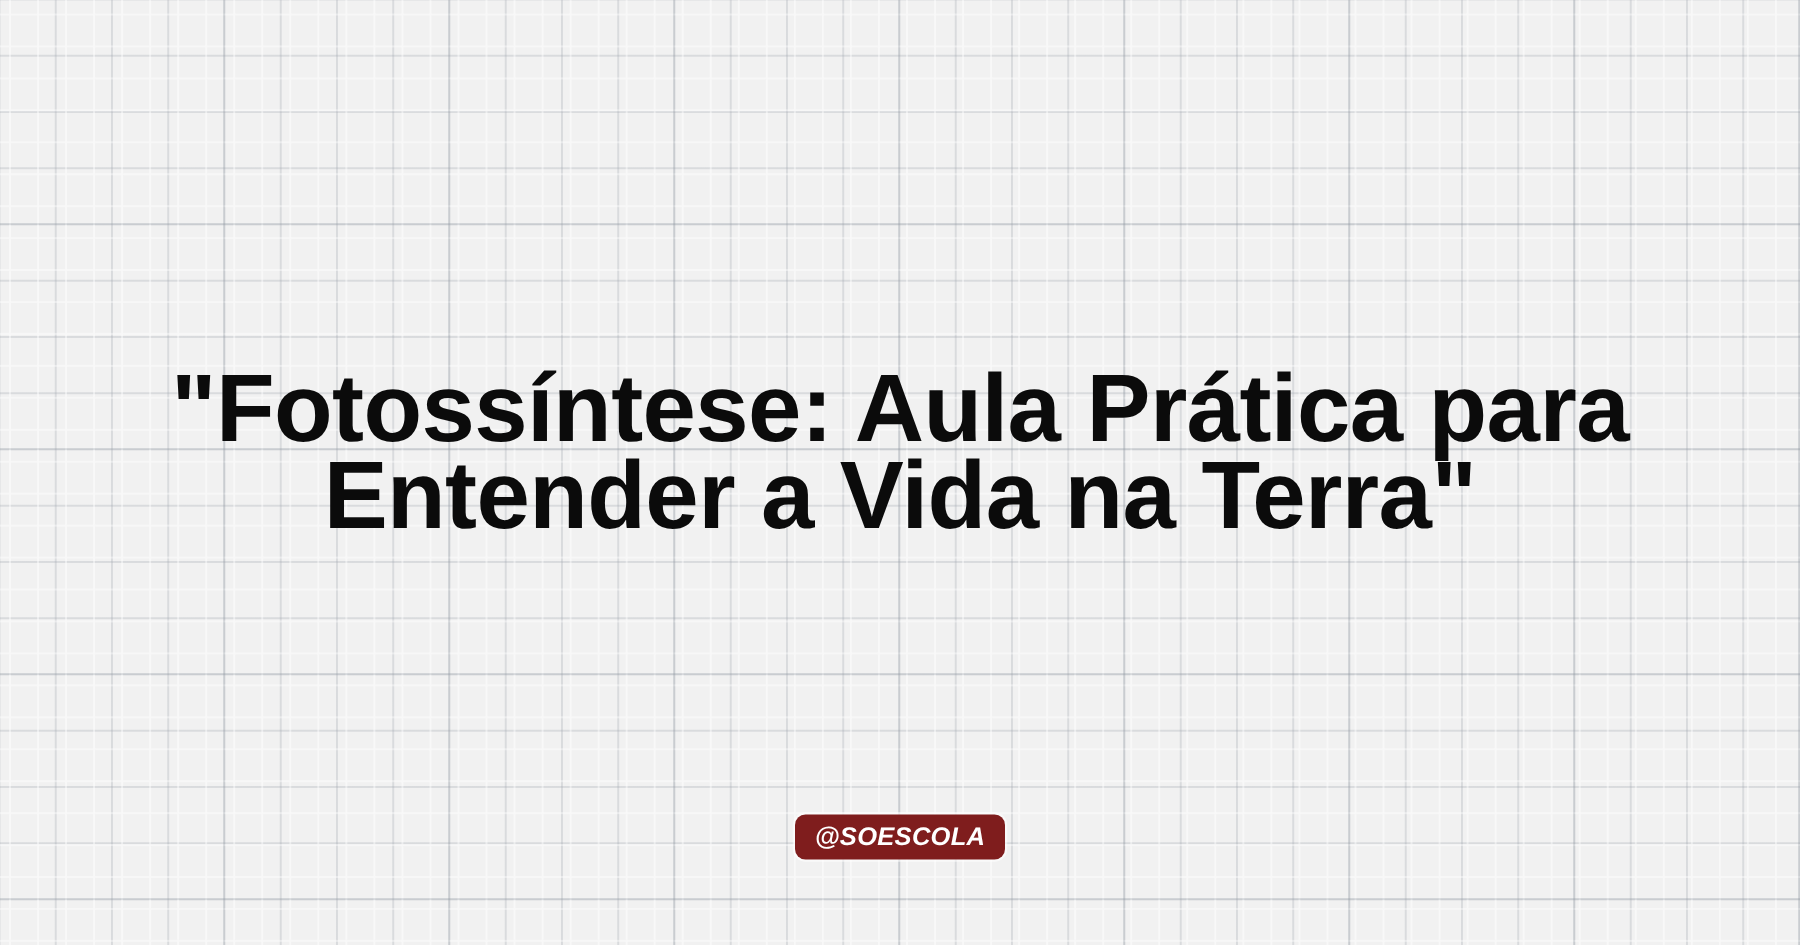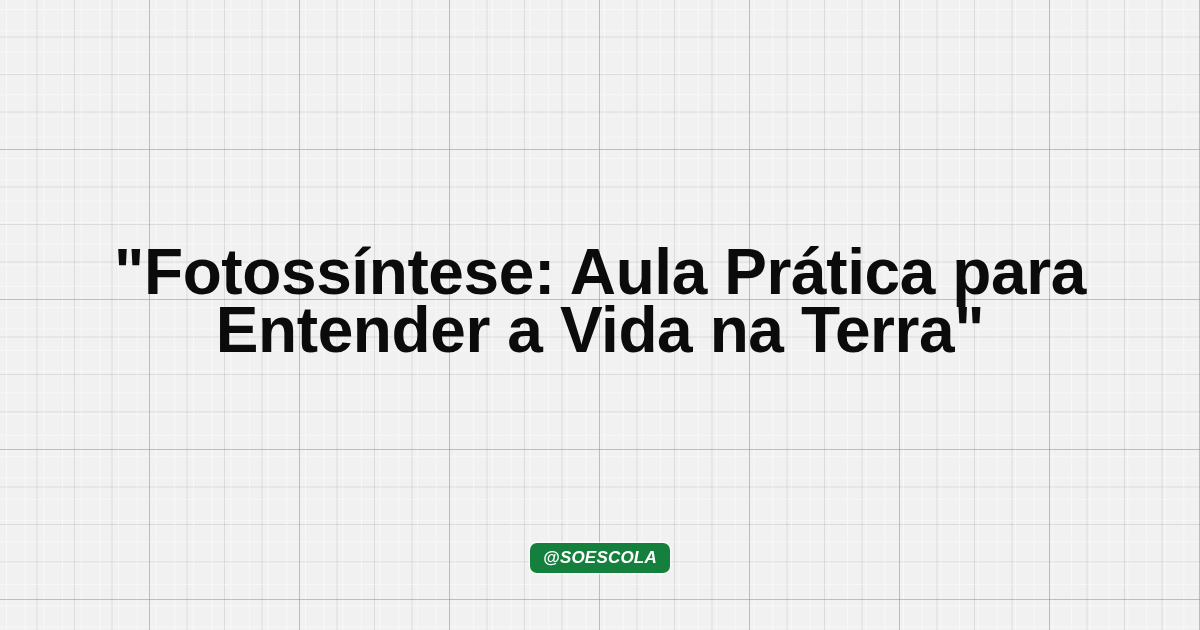--- a/index.html
+++ b/index.html
@@ -93,21 +93,21 @@
     right: 0;
     top: 543px;
     display: flex;
     justify-content: center;
     align-items: center;
     z-index: 3;
   }
 
   .badge {
     display: inline-block;
-    background: #15803d;
+    background: #7f1d1d;
     color: #ffffff;
     font-family: "Liberation Sans", sans-serif;
     font-size: 17px;
     font-weight: 700;
     font-style: italic;
     letter-spacing: 0.2px;
     line-height: 1;
     padding: 6px 13px 7px 13px;
     border-radius: 7px;
     white-space: nowrap;

